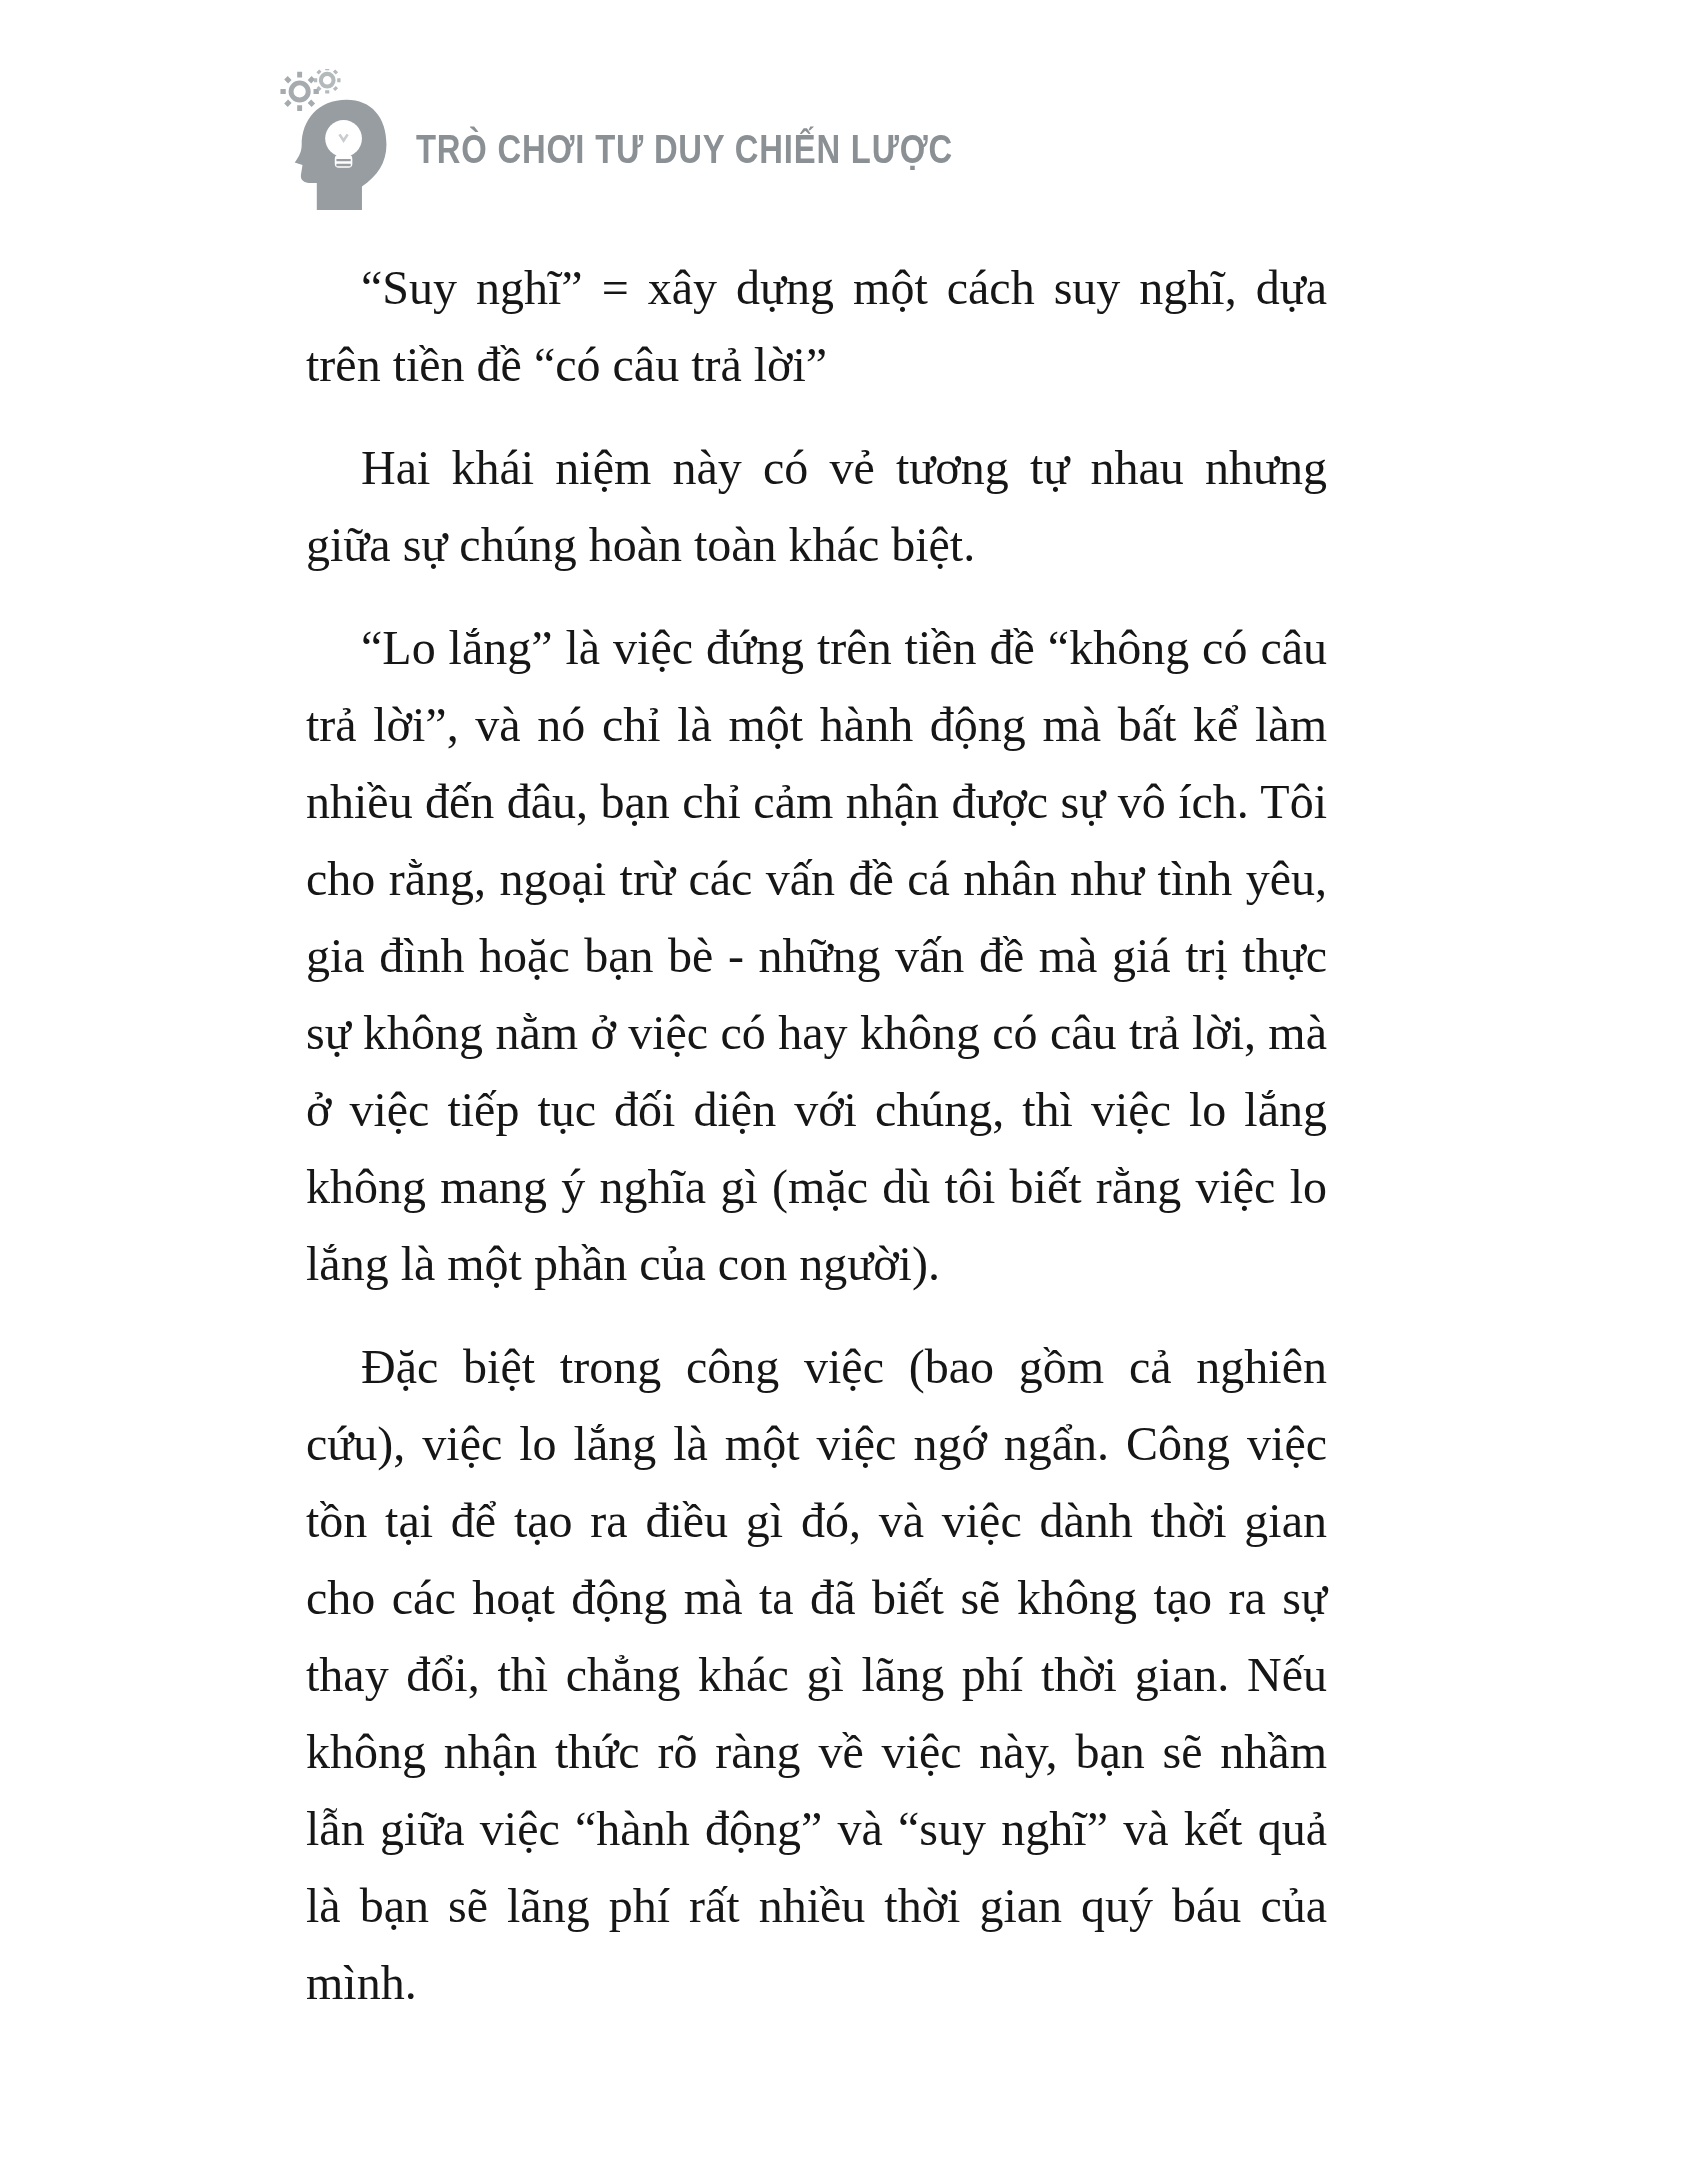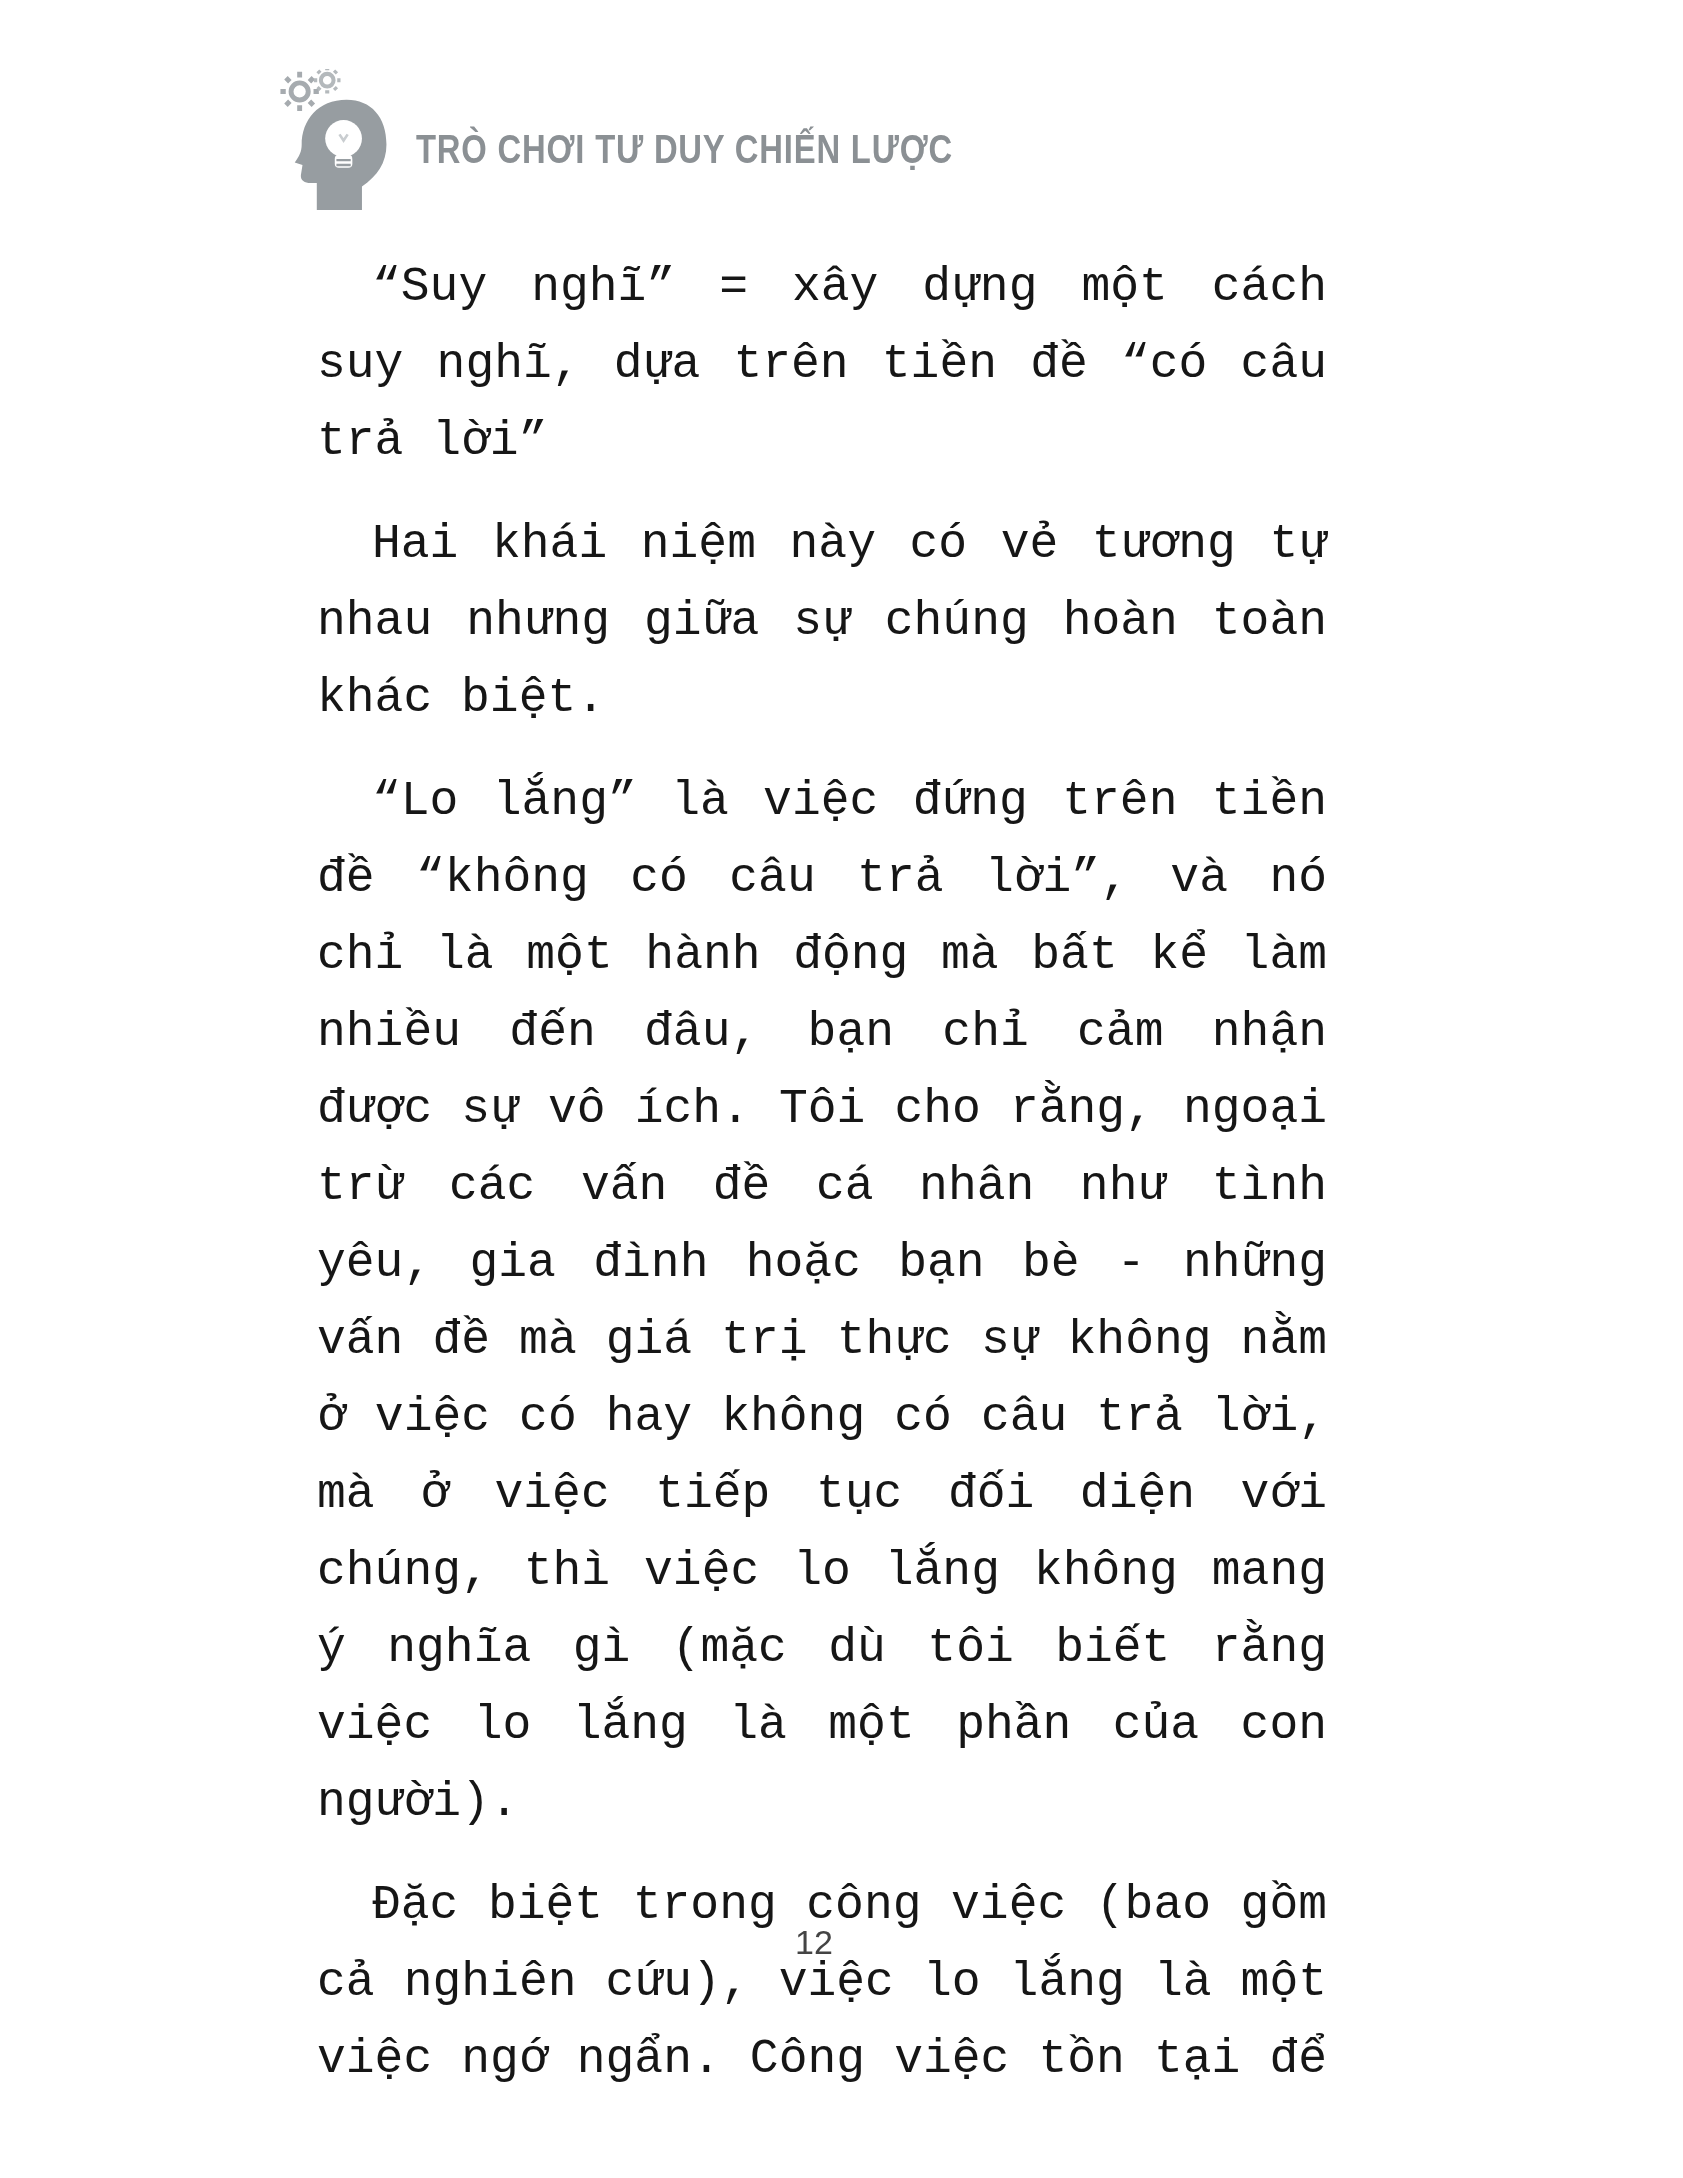--- a/index.html
+++ b/index.html
@@ -45,23 +45,22 @@
     position: absolute;
     left: 301px;
     top: 249px;
     width: 1026px;
     font-size: 48px;
     line-height: 77px;
     color: #161616;
     text-align: justify;
   }
   .page-body p {
-    margin: 0 0 26px 16px;
+    margin: 0 0 26px 5px;
     text-indent: 55px;
-    font-family: Liberation Mono, monospace;
   }
   .page-footer {
     position: absolute;
     left: 301px;
     top: 1923px;
     width: 1026px;
     text-align: center;
   }
   .page-number {
     font-family: "Liberation Sans", sans-serif;
@@ -106,18 +105,15 @@
     <h1 class="book-title">TRÒ CHƠI TƯ DUY CHIẾN LƯỢC</h1>
   </header>
 
   <main class="page-body">
     <p>“Suy nghĩ” = xây dựng một cách suy nghĩ, dựa trên tiền đề “có câu trả lời”</p>
     <p>Hai khái niệm này có vẻ tương tự nhau nhưng giữa sự chúng hoàn toàn khác biệt.</p>
     <p>“Lo lắng” là việc đứng trên tiền đề “không có câu trả lời”, và nó chỉ là một hành động mà bất kể làm nhiều đến đâu, bạn chỉ cảm nhận được sự vô ích. Tôi cho rằng, ngoại trừ các vấn đề cá nhân như tình yêu, gia đình hoặc bạn bè - những vấn đề mà giá trị thực sự không nằm ở việc có hay không có câu trả lời, mà ở việc tiếp tục đối diện với chúng, thì việc lo lắng không mang ý nghĩa gì (mặc dù tôi biết rằng việc lo lắng là một phần của con người).</p>
     <p>Đặc biệt trong công việc (bao gồm cả nghiên cứu), việc lo lắng là một việc ngớ ngẩn. Công việc tồn tại để tạo ra điều gì đó, và việc dành thời gian cho các hoạt động mà ta đã biết sẽ không tạo ra sự thay đổi, thì chẳng khác gì lãng phí thời gian. Nếu không nhận thức rõ ràng về việc này, bạn sẽ nhầm lẫn giữa việc “hành động” và “suy nghĩ” và kết quả là bạn sẽ lãng phí rất nhiều thời gian quý báu của mình.</p>
   </main>
 
-  <footer class="page-footer">
-    <span class="page-number">12</span>
-  </footer>
 
 </div>
 
 
 </body></html>

